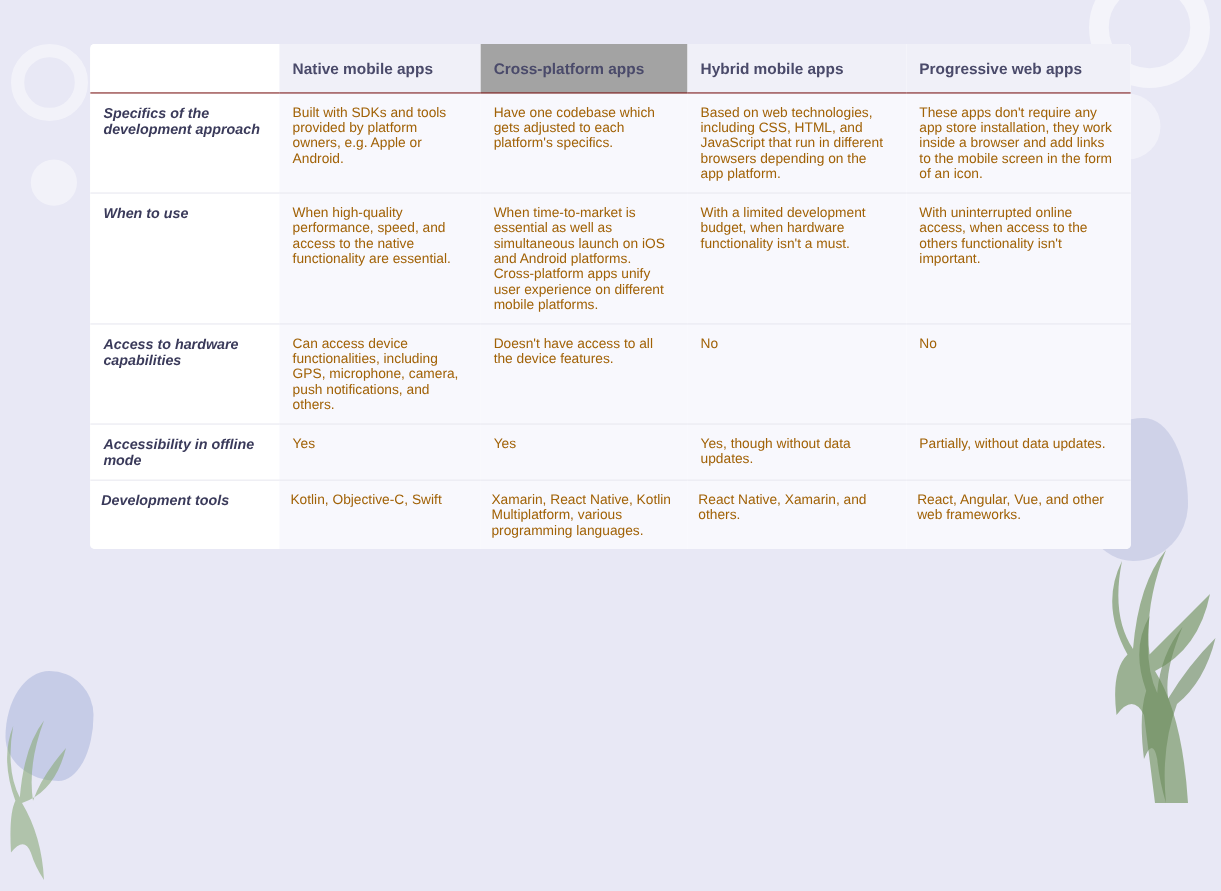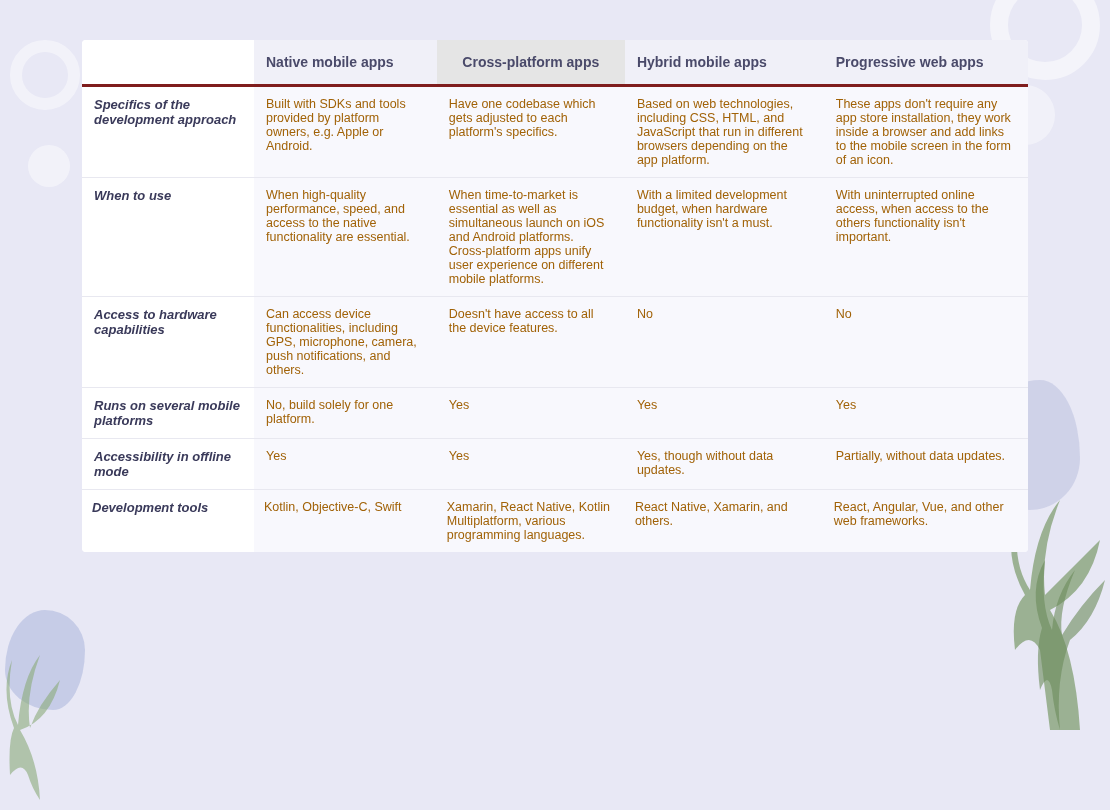--- a/index.html
+++ b/index.html
@@ -95,31 +95,31 @@
       border-radius: 4px;
       overflow: hidden;
     }
 
     thead th {
       padding: 14px 12px;
       font-size: 14px;
       font-weight: 600;
       color: #4a4a6a;
       text-align: left;
-      border-bottom: 3px solid #7f1d1d;
+      border-bottom: 1px solid #7f1d1d;
       vertical-align: middle;
     }
 
     thead th:first-child {
       width: 160px;
       background: white;
     }
 
     thead th:nth-child(2) { background: #f0f0f8; width: 170px; }
-    thead th:nth-child(3) { background: #e5e5e5; width: 175px; text-align: center; }
+    thead th:nth-child(3) { background: #a3a3a3; width: 175px; }
     thead th:nth-child(4) { background: #f0f0f8; width: 185px; }
     thead th:nth-child(5) { background: #f0f0f8; width: 190px; }
 
     tbody tr td {
       padding: 10px 12px;
       font-size: 12.5px;
       color: #a16207;
       vertical-align: top;
       border-bottom: 1px solid #e8e8f0;
     }
@@ -189,27 +189,20 @@
         <td>With uninterrupted online access, when access to the others functionality isn't important.</td>
       </tr>
       <tr>
         <td>Access to hardware capabilities</td>
         <td>Can access device functionalities, including GPS, microphone, camera, push notifications, and others.</td>
         <td>Doesn't have access to all the device features.</td>
         <td>No</td>
         <td>No</td>
       </tr>
       <tr>
-        <td>Runs on several mobile platforms</td>
-        <td>No, build solely for one platform.</td>
-        <td>Yes</td>
-        <td>Yes</td>
-        <td>Yes</td>
-      </tr>
-      <tr>
         <td>Accessibility in offline mode</td>
         <td>Yes</td>
         <td>Yes</td>
         <td>Yes, though without data updates.</td>
         <td>Partially, without data updates.</td>
       </tr>
       <tr>
         <td>Development tools</td>
         <td>Kotlin, Objective-C, Swift</td>
         <td>Xamarin, React Native, Kotlin Multiplatform, various programming languages.</td>

